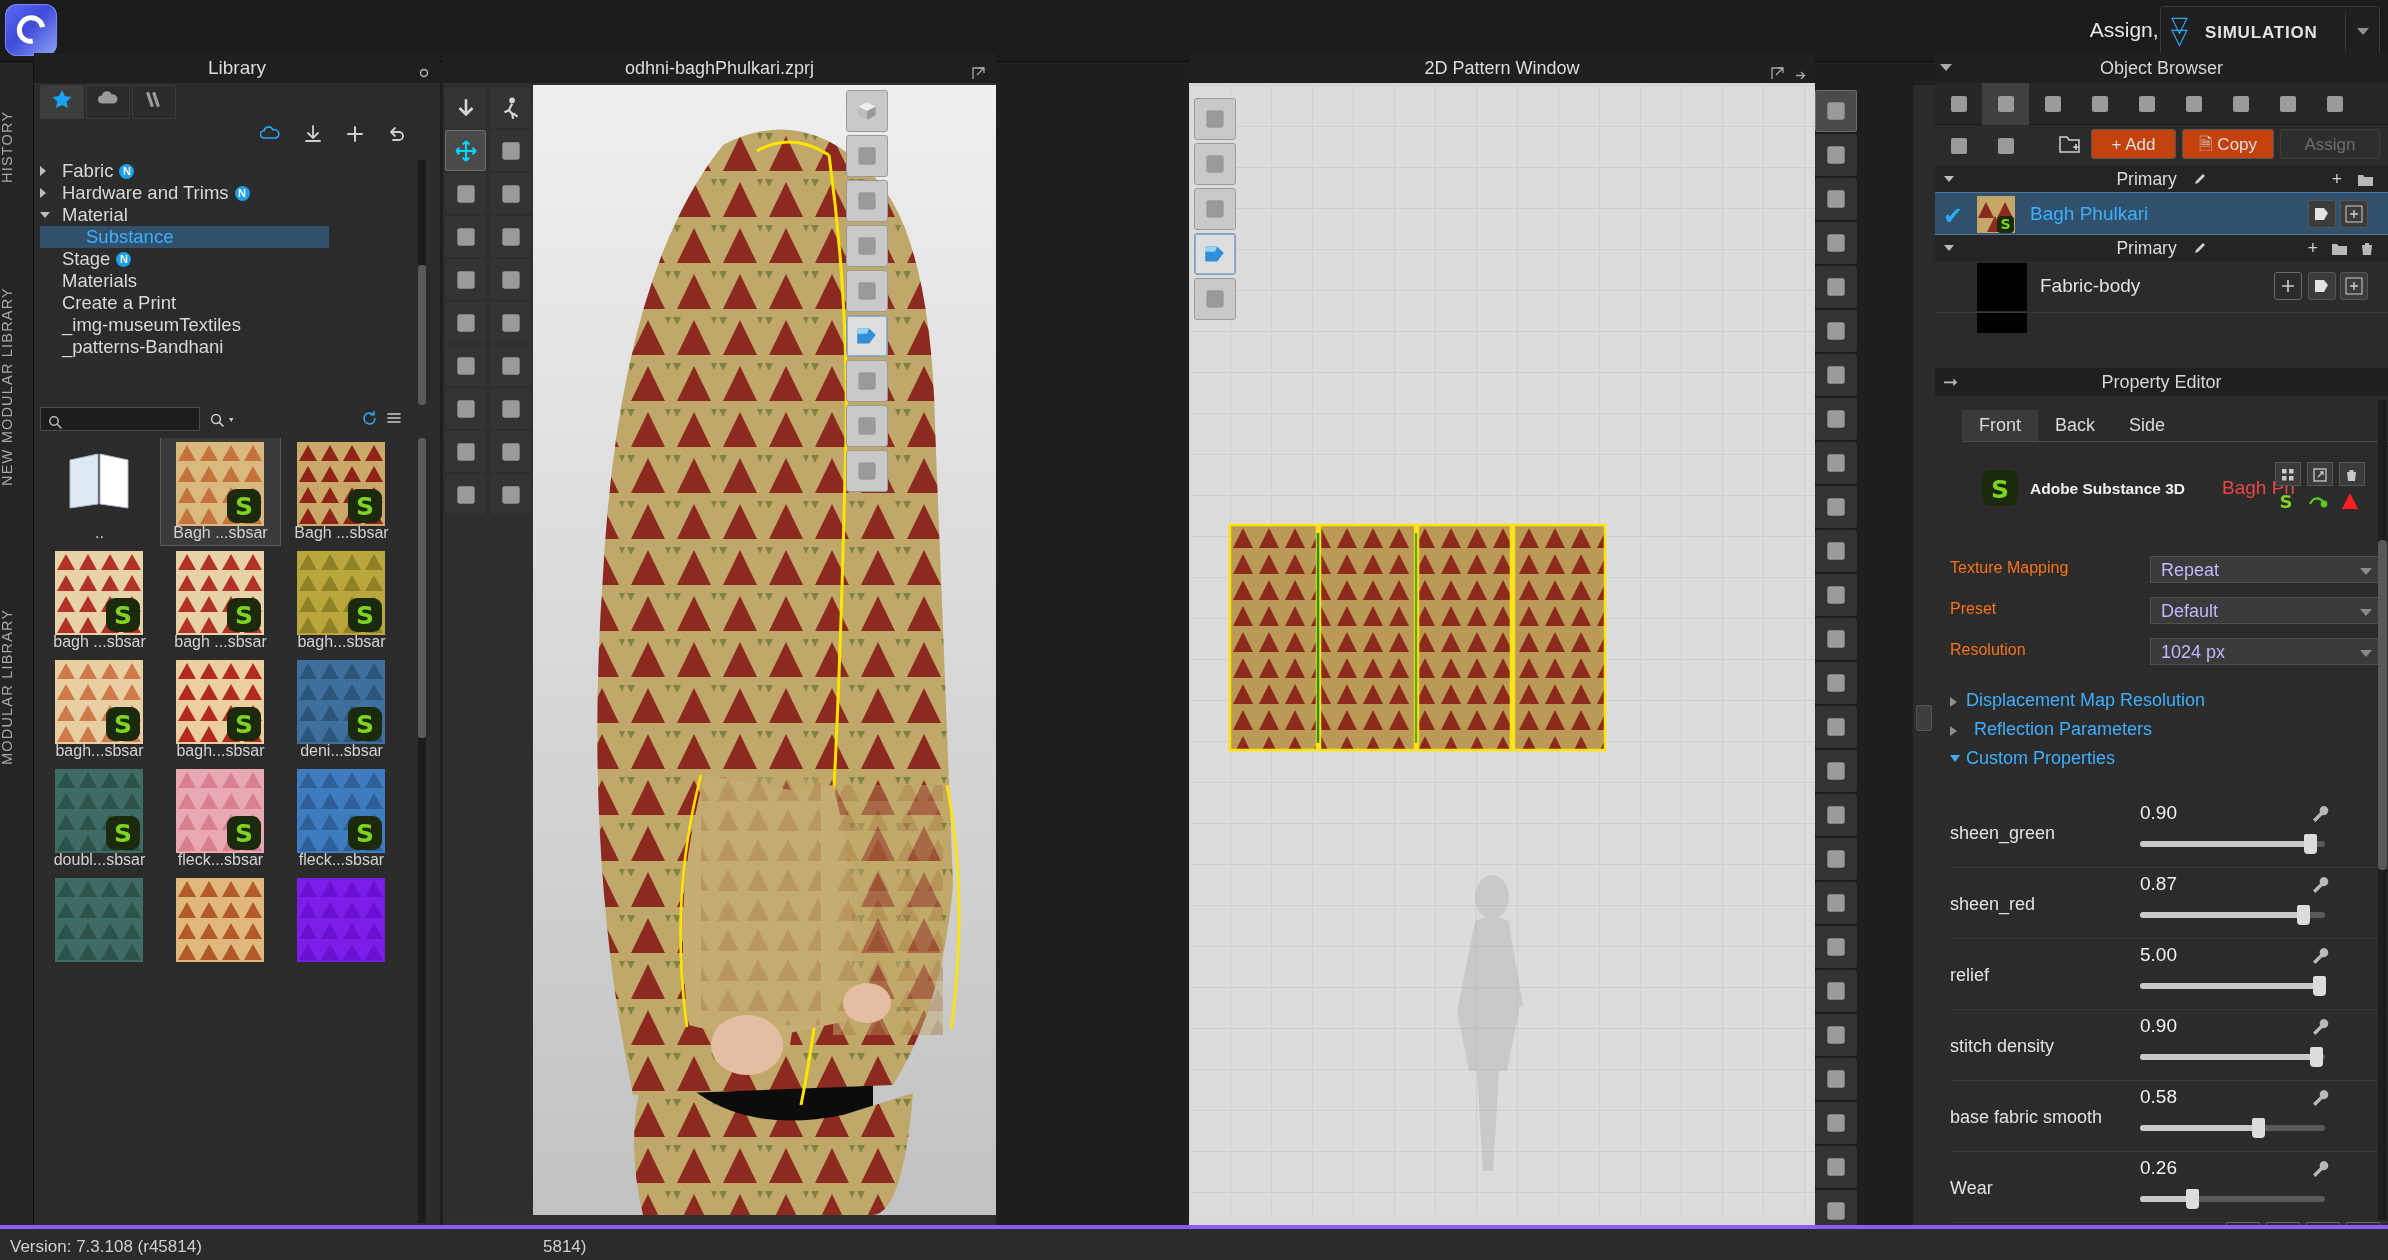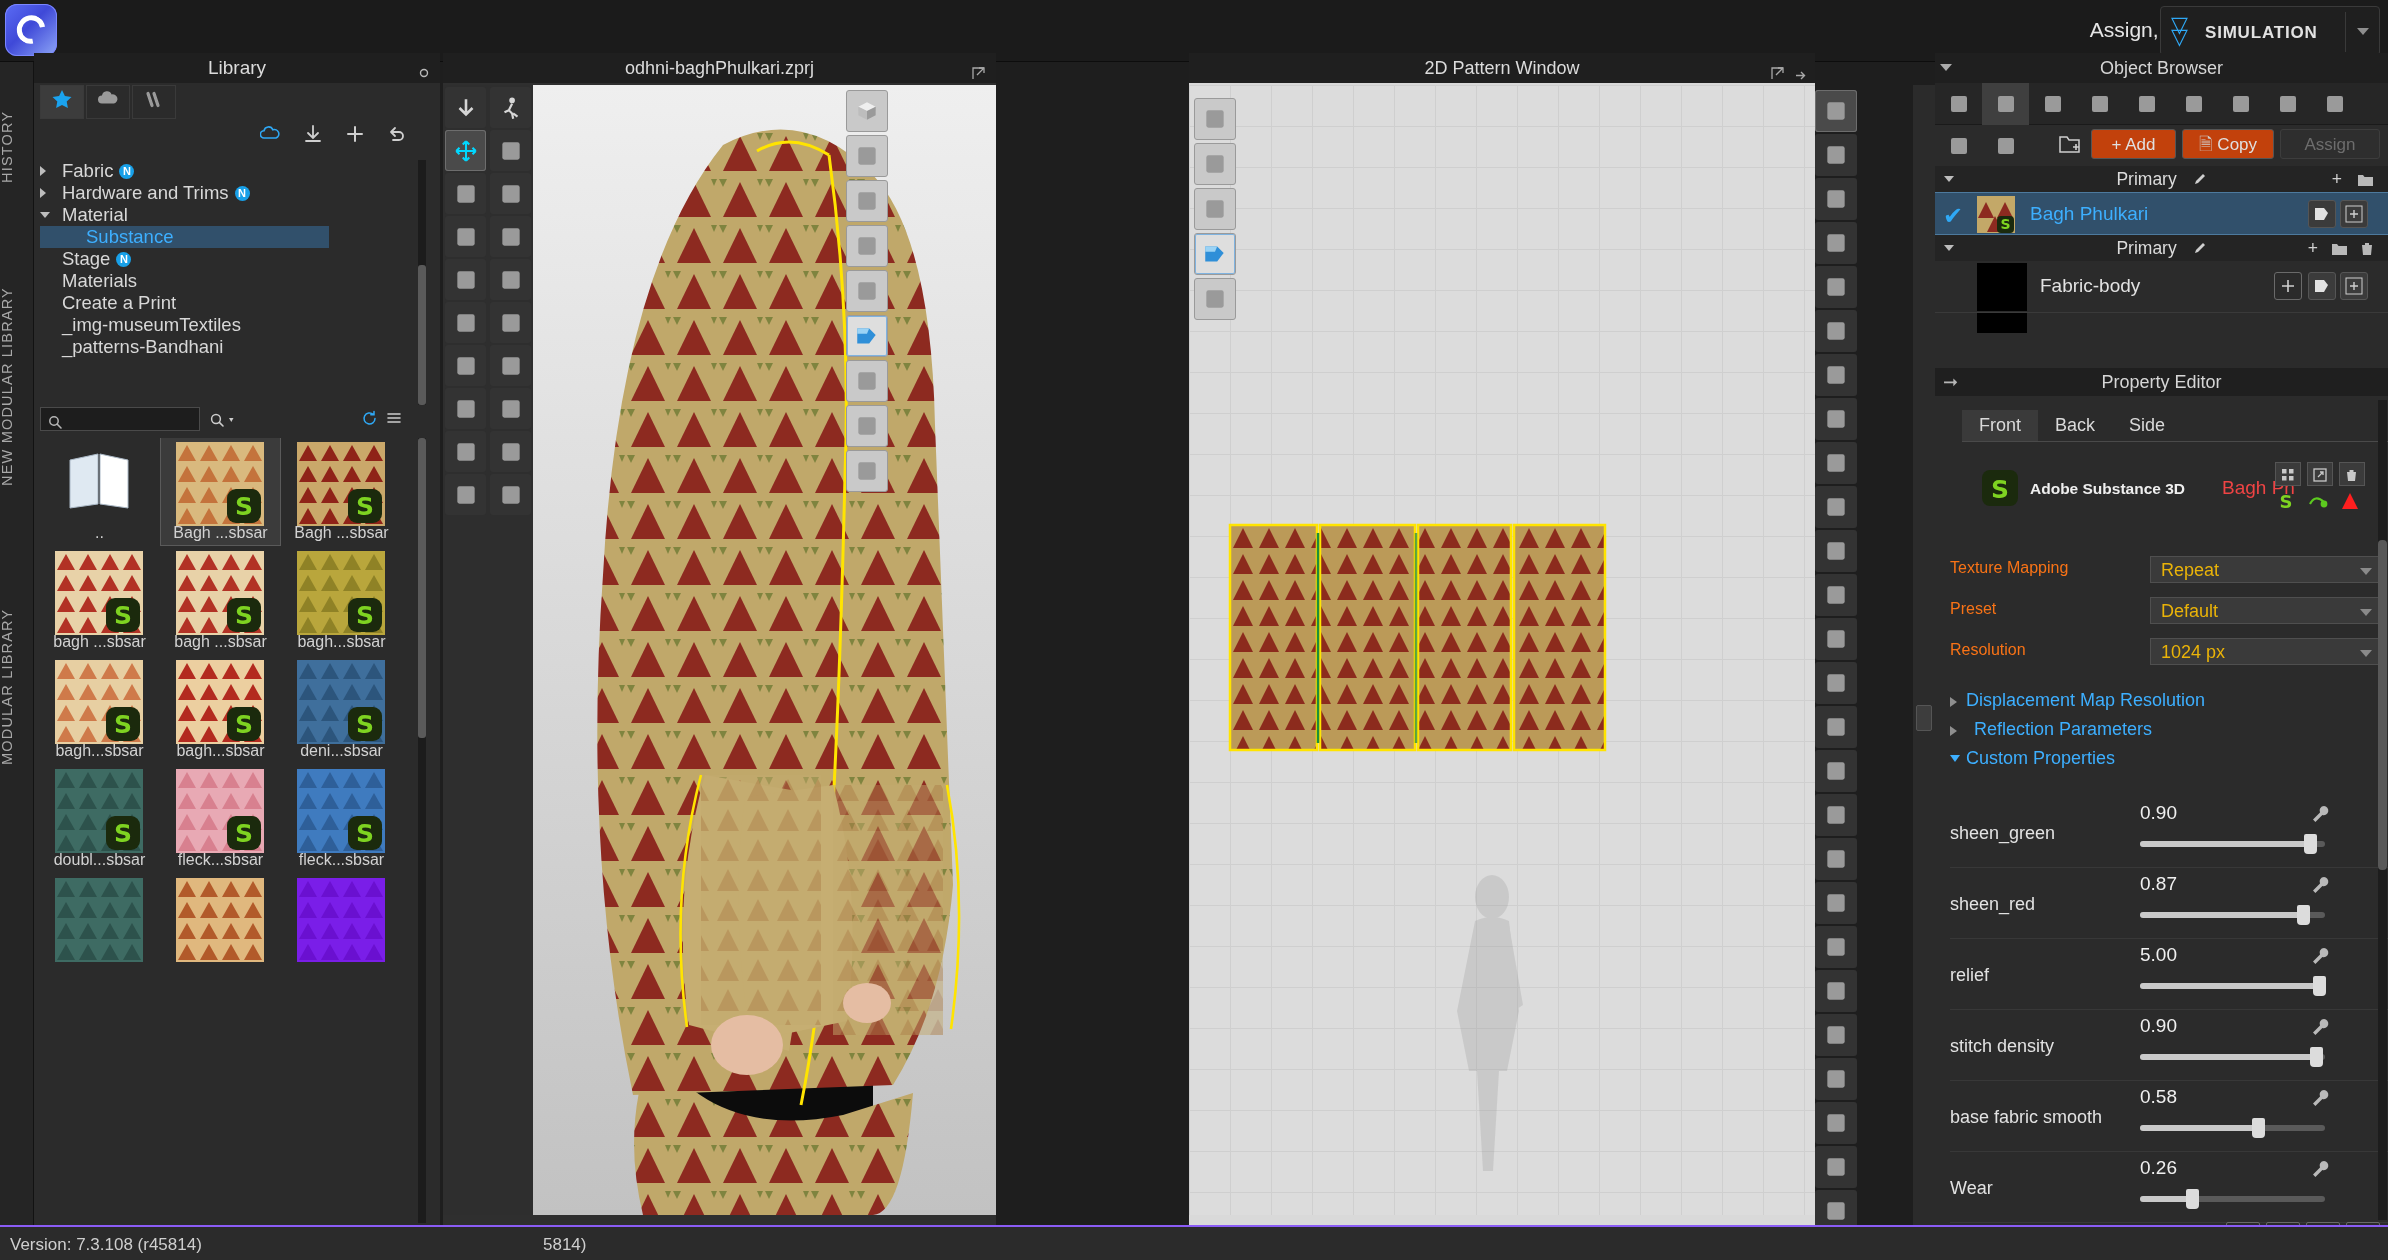--- a/index.html
+++ b/index.html
@@ -136,41 +136,41 @@
 
   
   #pehdr{left:1935px;top:368px;width:453px;height:28px;background:#1f1f1f;text-align:center;line-height:28px;font-size:18px;}
   #petabs{left:1950px;top:410px;width:430px;height:32px;border-bottom:1px solid #4a4a4a;margin-left:12px;}
   .petab{float:left;height:31px;line-height:31px;padding:0 17px;font-size:18px;color:#dadada;}
   .petab.on{background:#3a3a3a;}
   #pesub{left:1950px;top:460px;width:430px;height:72px;}
   .prow{position:absolute;left:1950px;width:430px;height:28px;}
   .plabel{position:absolute;left:0;top:3px;font-size:16px;color:#f97316;}
   .pselect{position:absolute;right:0;top:0;width:230px;height:27px;background:#3a3a3a;border:1px solid #4f4f4f;}
-  .pselect span{position:absolute;left:10px;top:3px;font-size:18px;color:#eab308;}
+  .pselect span{position:absolute;left:10px;top:3px;font-size:18px;color:#c4b5fd;}
   .pselect i{position:absolute;right:7px;top:11px;border-left:6px solid transparent;border-right:6px solid transparent;border-top:7px solid #8a8a8a;}
   .psection{position:absolute;left:1950px;width:430px;height:26px;font-size:18px;color:#3dafff;}
   .psection .arw{position:absolute;left:0;top:7px;}
   .arwR{border-left:7px solid #8f8f8f;border-top:5.5px solid transparent;border-bottom:5.5px solid transparent;}
   .arwD{border-top:7px solid #3dafff;border-left:5.5px solid transparent;border-right:5.5px solid transparent;}
   .sliderrow{position:absolute;left:1950px;width:438px;height:71px;border-bottom:1px solid #383838;}
   .sname{position:absolute;left:0;top:26px;font-size:18px;color:#e2e2e2;}
   .sval{position:absolute;left:190px;top:5px;font-size:19px;color:#f0f0f0;}
   .swrench{position:absolute;right:56px;top:6px;}
   .strack{position:absolute;left:190px;top:44px;width:185px;height:6px;background:#5a5a5a;border-radius:3px;}
   .sfill{position:absolute;left:0;top:0;height:6px;background:#c9c9c9;border-radius:3px;}
   .sknob{position:absolute;top:-7px;width:13px;height:20px;background:#dcdcdc;border-radius:2px 2px 4px 4px;}
   #pescroll{left:2378px;top:400px;width:9px;height:820px;background:#1d1d1d;}
   #pescrollthumb{left:2378px;top:540px;width:9px;height:330px;background:#585858;border-radius:4px;}
   #bottomicons{left:2180px;top:1222px;width:200px;height:30px;}
   .bico{float:right;margin-left:6px;width:34px;height:24px;border:1px solid #6a6a6a;border-radius:2px;
     font-size:13px;line-height:22px;text-align:center;color:#ccc;position:relative;}
 
   
-  #status{left:0;top:1225px;width:2388px;height:35px;background:#2b2b2b;border-top:2px solid #8b5cf6;padding-left:8px;}
+  #status{left:0;top:1225px;width:2388px;height:35px;background:#2b2b2b;border-top:4px solid #8b5cf6;padding-left:8px;}
   #statustext{position:absolute;left:10px;top:8px;font-size:17px;color:#cfcfcf;}
   #statustext2{position:absolute;left:543px;top:8px;font-size:17px;color:#cfcfcf;}
 
   .ico{position:absolute;left:50%;top:50%;transform:translate(-50%,-50%);}
 </style>
 </head>
 <body>
 
 <div class="abs" id="topbar">
   <div class="abs" id="applogo">

